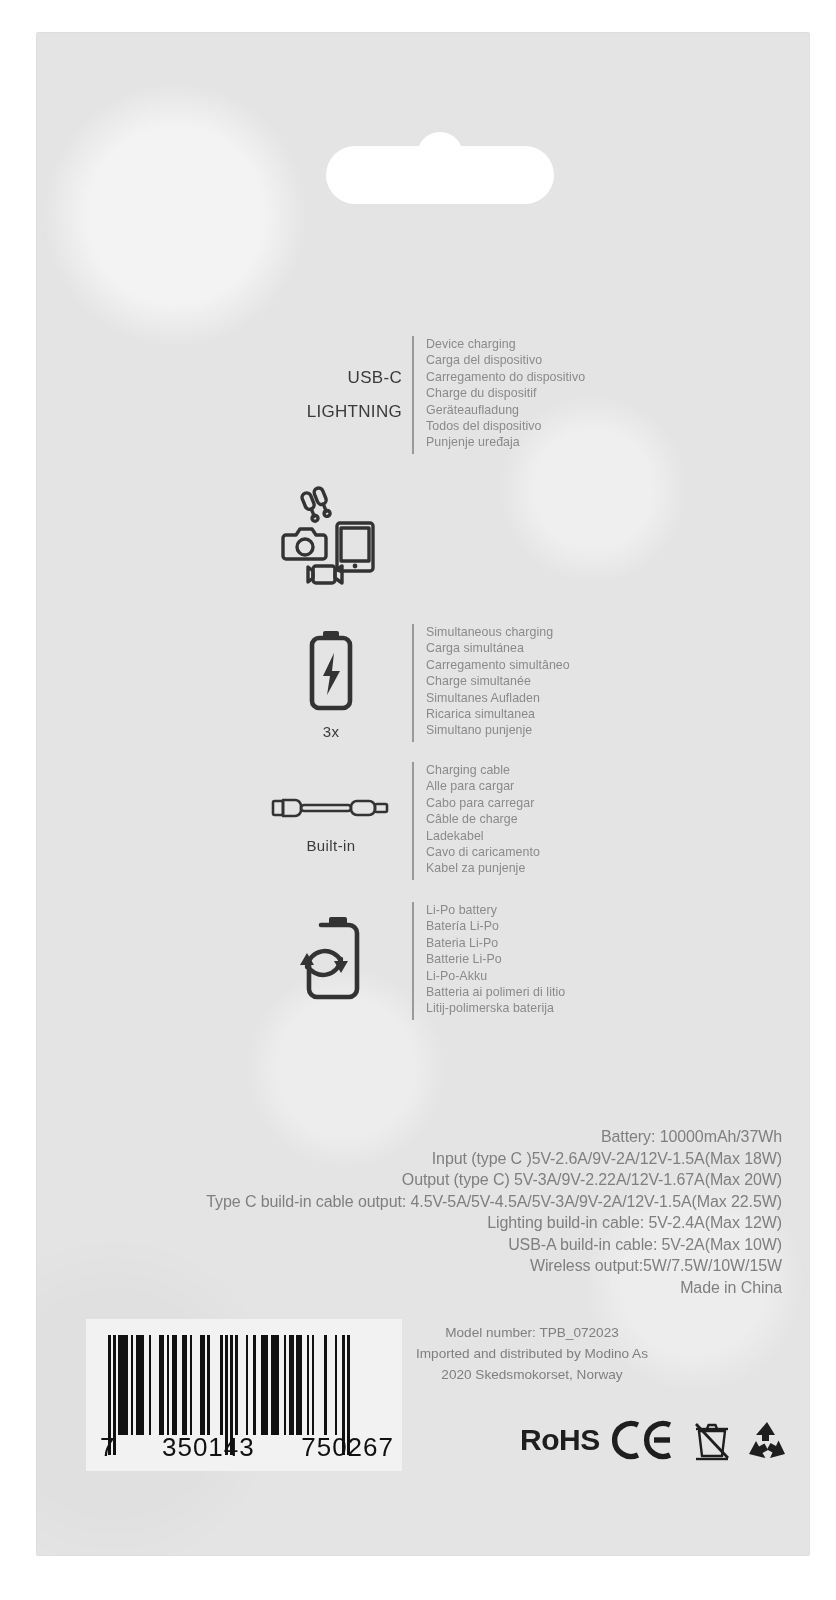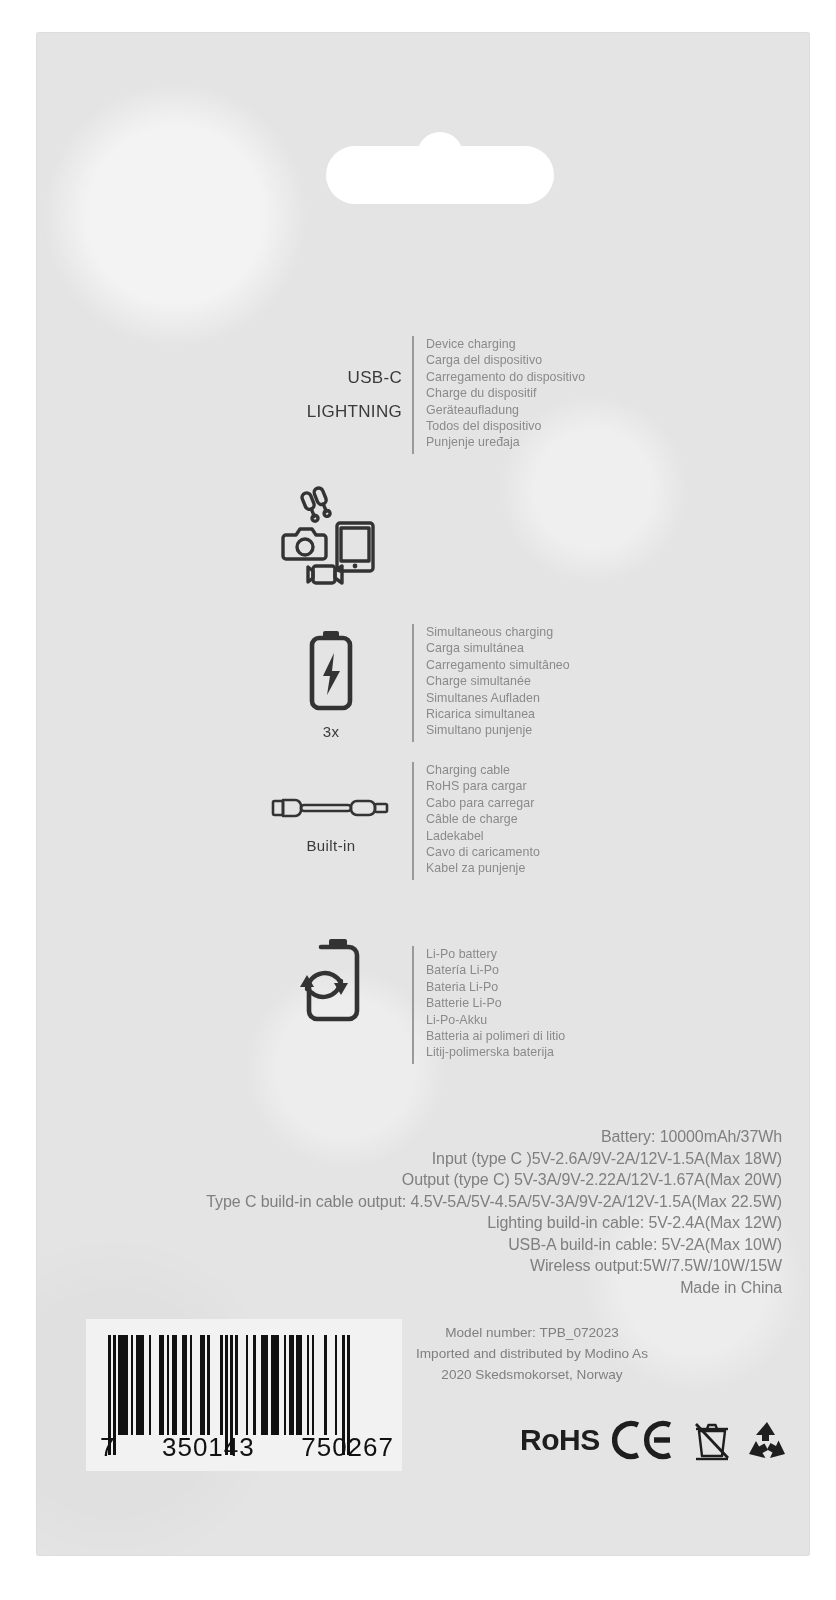--- a/index.html
+++ b/index.html
@@ -271,21 +271,21 @@
         <path d="M14 11 h12 a6 6 0 0 1 6 6 v4 a6 6 0 0 1 -6 6 h-12 z"></path>
         <rect x="32" y="16" width="50" height="6" rx="3"></rect>
         <rect x="82" y="12" width="24" height="14" rx="6"></rect>
         <rect x="106" y="15" width="12" height="8" rx="1.5"></rect>
       </g>
     </svg>
     <div class="icon-caption">Built-in</div>
   </div>
   <div class="feature-text" style="height:118px;">
     <div>Charging cable</div>
-    <div>RoHS para cargar</div>
+    <div>Alle para cargar</div>
     <div>Cabo para carregar</div>
     <div>Câble de charge</div>
     <div>Ladekabel</div>
     <div>Cavo di caricamento</div>
     <div>Kabel za punjenje</div>
   </div>
 </div>
 
 <div class="feature-row" style="left:256px; top:902px;">
   <div class="feature-icon">
@@ -293,21 +293,21 @@
       <rect x="46" y="6" width="18" height="8" rx="2" fill="#333"></rect>
       <path d="M38 14 h28 a8 8 0 0 1 8 8 v56 a8 8 0 0 1 -8 8 h-32 a8 8 0 0 1 -8 -8 v-28" fill="none" stroke="#333" stroke-width="4.6" stroke-linecap="round"></path>
       <g fill="none" stroke="#333" stroke-width="4.4" stroke-linecap="round">
         <path d="M24 56 a18 18 0 0 1 34 -6"></path>
         <path d="M58 48 a18 18 0 0 1 -34 6"></path>
       </g>
       <path d="M24 42 l-7 12 l14 0 z" fill="#333"></path>
       <path d="M58 62 l7 -12 l-14 0 z" fill="#333"></path>
     </svg>
   </div>
-  <div class="feature-text" style="height:118px;margin-top:44px;">
+  <div class="feature-text" style="height:118px;">
     <div>Li-Po battery</div>
     <div>Batería Li-Po</div>
     <div>Bateria Li-Po</div>
     <div>Batterie Li-Po</div>
     <div>Li-Po-Akku</div>
     <div>Batteria ai polimeri di litio</div>
     <div>Litij-polimerska baterija</div>
   </div>
 </div>
 

